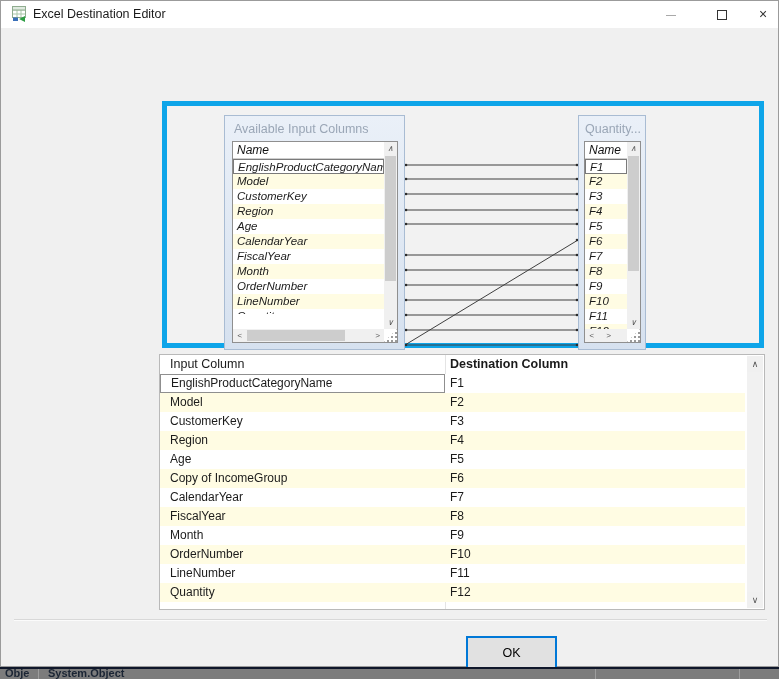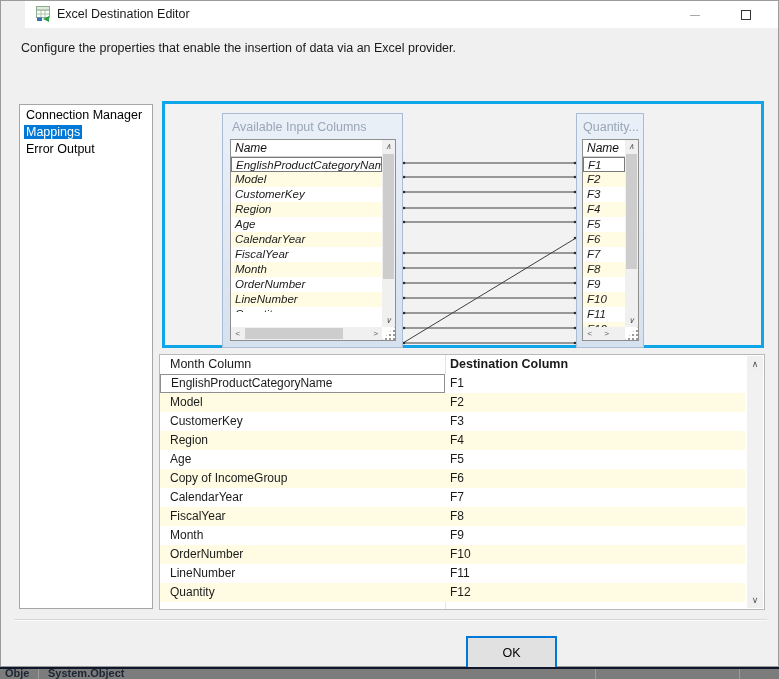--- a/index.html
+++ b/index.html
@@ -2,21 +2,21 @@
 <html><head>
 <meta charset="utf-8">
 <style>
   * { margin:0; padding:0; box-sizing:border-box; font-family:"Liberation Sans", sans-serif; }
   html,body { width:779px; height:679px; background:#fff; overflow:hidden; }
   .screen { position:relative; width:779px; height:679px; background:#f0f0f0; }
 
   
   .dialog { position:absolute; left:0; top:0; width:779px; height:667px;
             background:#f0f0f0; border:1px solid #9b9b9b; }
-  .titlebar { position:absolute; left:0; top:0; right:0; height:27px; background:#ffffff;margin-left:24px; }
+  .titlebar { position:absolute; left:0; top:0; right:0; height:27px; background:#ffffff; }
   .app-icon { position:absolute; left:10px; top:5px; width:16px; height:16px; }
   .title-text { position:absolute; left:32px; top:0; height:27px; line-height:27px;
                 font-size:12.5px; color:#1a1a1a; }
   .win-btn { position:absolute; top:0; width:30px; height:27px; text-align:center;
              line-height:27px; background:transparent; border:none; }
   .btn-min { left:655px; }
   .btn-max { left:706px; }
   .btn-close { left:747px; font-size:14px; color:#333; }
   .min-glyph { display:inline-block; width:10px; border-top:1px solid #a9a9a9; vertical-align:middle; }
   .max-glyph { display:inline-block; width:10px; height:10px; border:1px solid #333; vertical-align:middle; }
@@ -25,21 +25,21 @@
 
   
   .sidebar { position:absolute; left:18px; top:103px; width:134px; height:505px;
              background:#ffffff; border:1px solid #a6a6a6; padding:2px 0 0 4px; }
   .side-item { font-size:12.5px; line-height:17px; color:#000; cursor:default; }
   .side-item span { padding:0 2px; }
   .side-item.selected span { background:#0078d7; color:#ffffff; }
 
   
   .region { position:absolute; left:161px; top:100px; width:602px; height:247px;
-            background:#f2f2f2; border:3px solid #0ea5e9; }
+            background:#f2f2f2; border:5px solid #0ea5e9; }
   .lines-svg { position:absolute; left:237px; top:0; width:175px; height:247px; }
 
   .panel { position:absolute; top:9px; height:235px;
            background:linear-gradient(#eaf0f8,#d6e1ef); border:1px solid #a9bcd3; }
   .panel-input { left:57px; width:181px; }
   .panel-dest  { left:411px; width:68px; }
   .panel-title { position:absolute; left:9px; top:6px; font-size:12.5px; color:#9aa6b6;
                  white-space:nowrap; overflow:hidden; }
   .panel-dest .panel-title { left:6px; }
 
@@ -117,27 +117,21 @@
         <rect x="1.5" y="0.5" width="13" height="3.5" fill="#dfeadf" stroke="#8fac8f"></rect>
         <path d="M14 10 L8 13 L14 16 Z" fill="#2e9e44"></path>
         <rect x="2" y="11.5" width="5" height="3.5" fill="#3a6fb8"></rect>
       </svg>
       <span class="title-text">Excel Destination Editor</span>
       <button class="win-btn btn-min"><span class="min-glyph"></span></button>
       <button class="win-btn btn-max"><span class="max-glyph"></span></button>
       <button class="win-btn btn-close"><span>×</span></button>
     </div>
 
-    <div class="desc">Configure the properties that enable the insertion of data via an Excel provider.</div>
-
-    <div class="sidebar">
-      <div class="side-item"><span>Connection Manager</span></div>
-      <div class="side-item selected"><span>Mappings</span></div>
-      <div class="side-item"><span>Error Output</span></div>
-    </div>
+
 
     <div class="region">
 
       <svg class="lines-svg" viewBox="0 0 175 247" preserveAspectRatio="none">
         <g stroke="#3f3f3f" stroke-width="1">
           <line x1="1" y1="59" x2="174" y2="59"></line>
           <line x1="1" y1="73" x2="174" y2="73"></line>
           <line x1="1" y1="88" x2="174" y2="88"></line>
           <line x1="1" y1="104" x2="174" y2="104"></line>
           <line x1="1" y1="118" x2="174" y2="118"></line>
@@ -238,21 +232,21 @@
             <div class="sb-arrow" style="left:17px; top:0;">&gt;</div>
           </div>
           <div class="grip"></div>
         </div>
       </div>
     </div>
 
     <div class="map-table">
       <div class="tbl-col-divider"></div>
       <div class="tbl-head">
-        <span class="th-input">Month Column</span>
+        <span class="th-input">Input Column</span>
         <span class="th-dest">Destination Column</span>
       </div>
       <div class="tbl-rows">
         <div class="tbl-row first">
           <span class="cell-input">EnglishProductCategoryName</span>
           <span class="cell-dest">F1</span>
         </div>
         <div class="tbl-row">
           <span class="cell-input">Model</span>
           <span class="cell-dest">F2</span>

